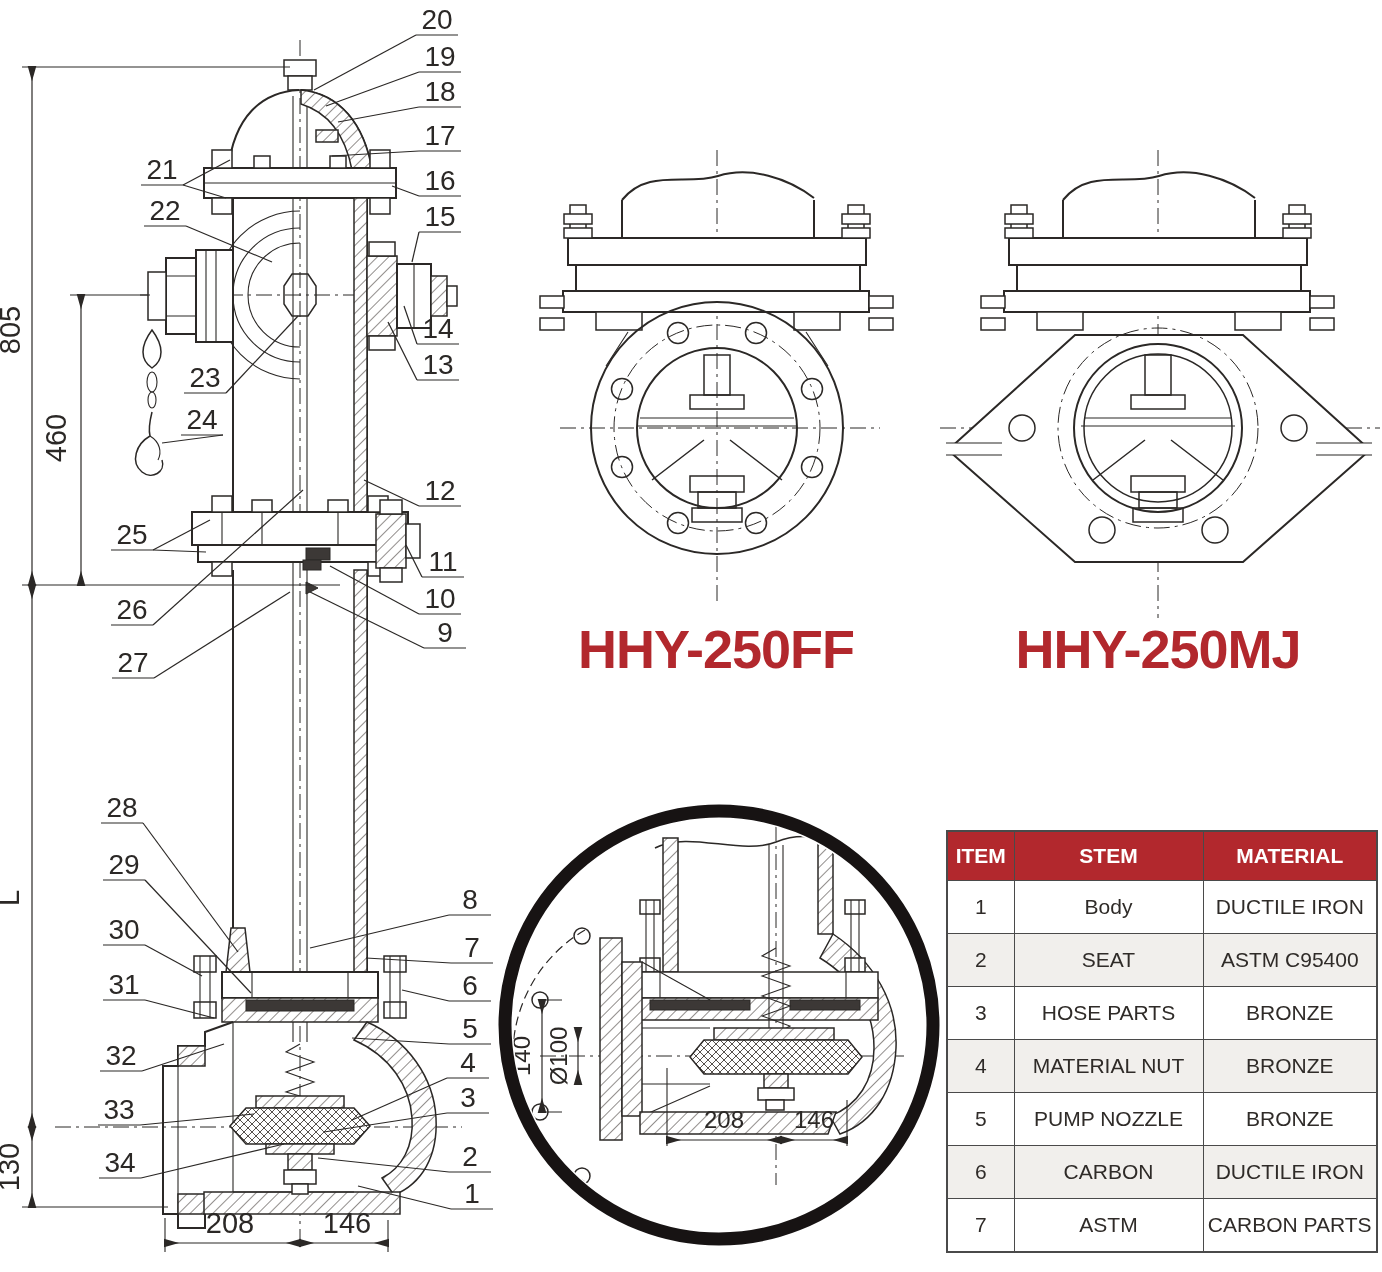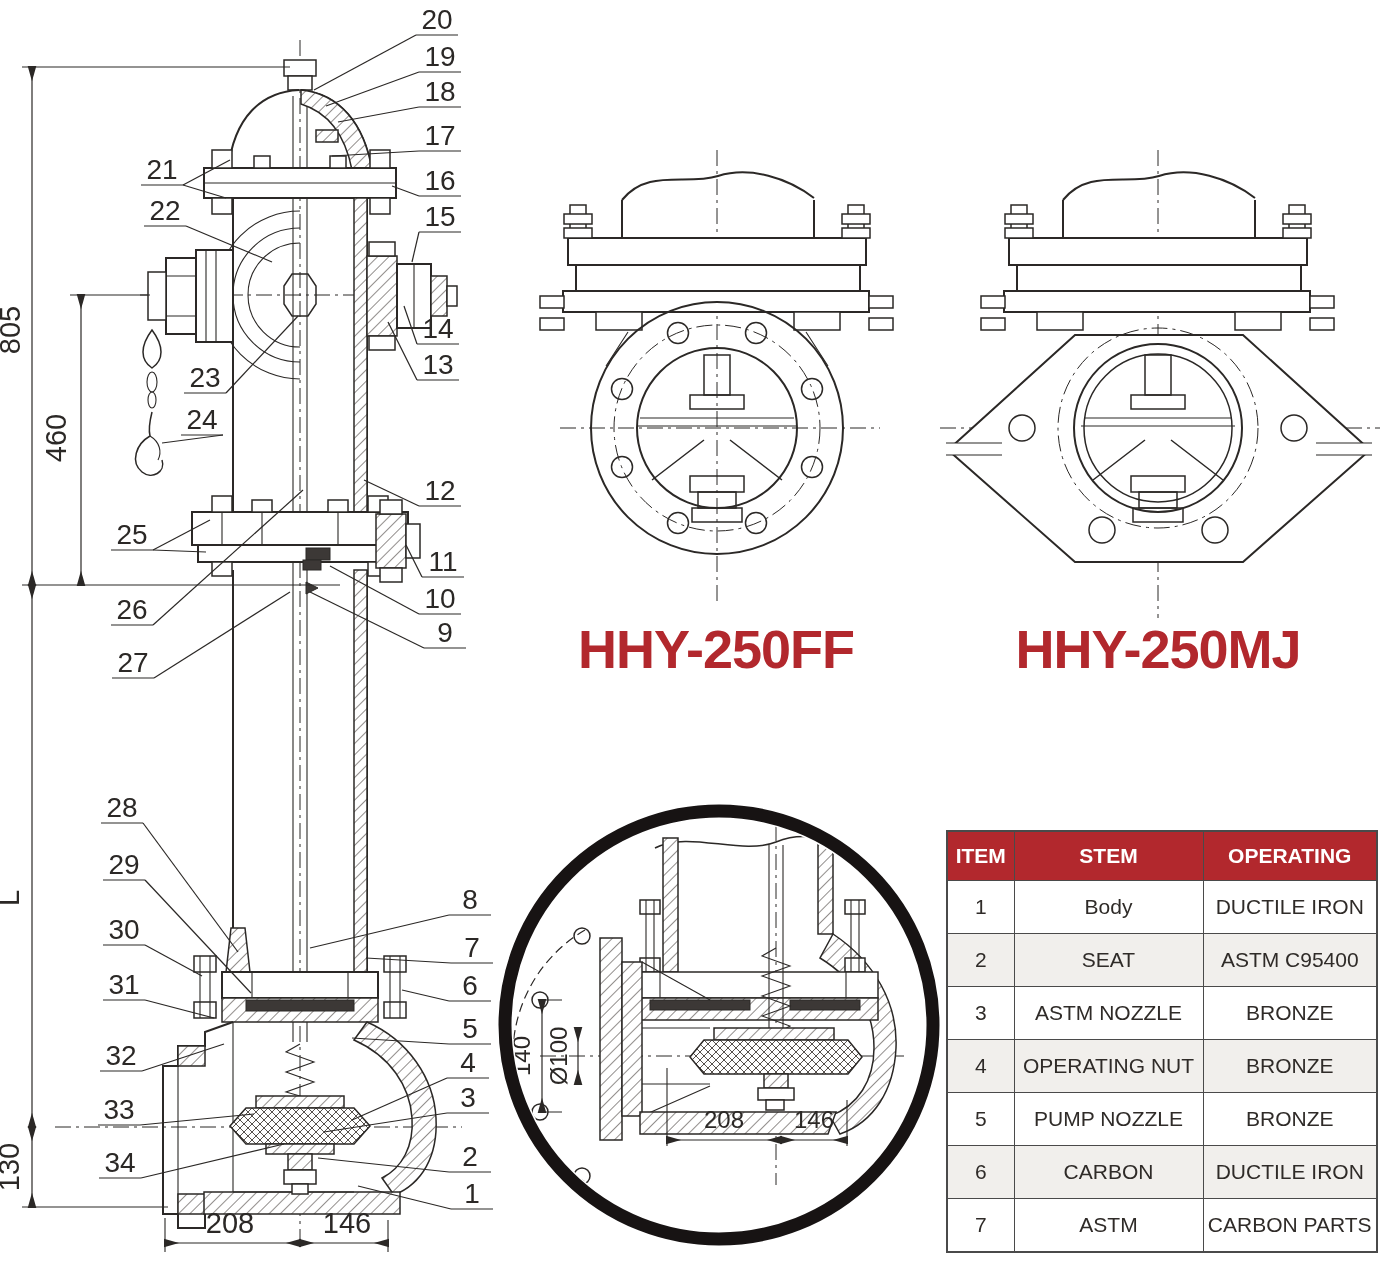--- a/index.html
+++ b/index.html
@@ -537,42 +537,42 @@
   <table>
     <colgroup>
           <col class="c1">
           <col class="c2">
           <col class="c3">
         </colgroup>
     <thead>
       <tr>
         <th>ITEM</th>
         <th>STEM</th>
-        <th>OPERATING</th>
+        <th>MATERIAL</th>
       </tr>
     </thead>
     <tbody id="parts-tbody">
           <tr>
             <td>1</td>
             <td>Body</td>
             <td>DUCTILE IRON</td>
           </tr>
           <tr>
             <td>2</td>
             <td>SEAT</td>
             <td>ASTM C95400</td>
           </tr>
           <tr>
             <td>3</td>
-            <td>ASTM NOZZLE</td>
+            <td>HOSE PARTS</td>
             <td>BRONZE</td>
           </tr>
           <tr>
             <td>4</td>
-            <td>OPERATING NUT</td>
+            <td>MATERIAL NUT</td>
             <td>BRONZE</td>
           </tr>
           <tr>
             <td>5</td>
             <td>PUMP NOZZLE</td>
             <td>BRONZE</td>
           </tr>
           <tr>
             <td>6</td>
             <td>CARBON</td>

